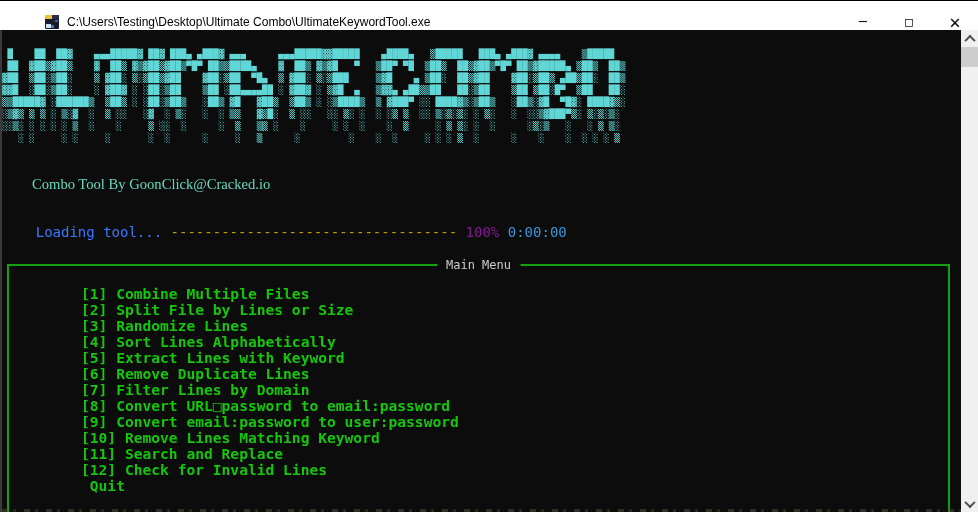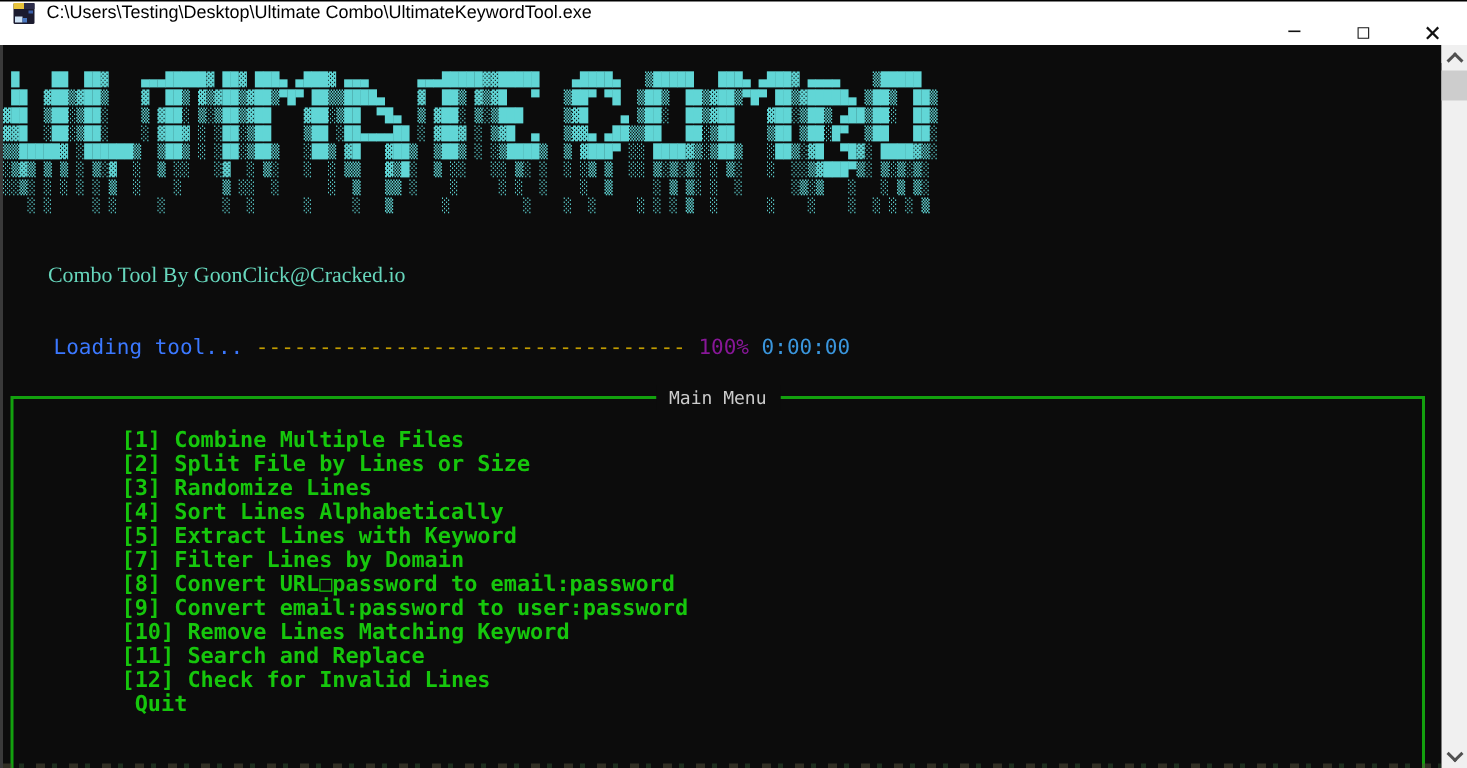--- a/index.html
+++ b/index.html
@@ -1,21 +1,21 @@
 <!DOCTYPE html>
 <html><head>
 <meta charset="utf-8">
 <style>
   html,body{margin:0;padding:0;}
   body{width:978px;height:512px;position:relative;background:#0c0c0c;overflow:hidden;
        font-family:"DejaVu Sans Mono",monospace;}
 
   
-  .titlebar{height:42px;background:#ffffff;display:flex;
-            border-top:1px solid #000;box-sizing:border-box;}
+  .titlebar{height:42px;background:#ffffff;display:flex;align-items:center;
+            border-top:1px solid #000;box-sizing:border-box;padding-left:36px;}
   .app-icon{width:16px;height:16px;margin:0 7px 0 8px;flex:0 0 auto;}
   .title-text{flex:1;font:12px "Liberation Sans",sans-serif;color:#000;
               white-space:nowrap;overflow:hidden;}
   .win-btn{width:46px;height:100%;display:flex;align-items:center;justify-content:center;
            font-family:"DejaVu Sans Mono",monospace;color:#111;cursor:default;}
   .win-btn.min{font-size:13px;}
   .win-btn.max{font-size:13px;}
   .win-btn.close{font-size:19px;font-weight:400;}
 
   
@@ -94,20 +94,21 @@
   </div>
 
   <div class="menu-box">
     <div class="menu-title">Main Menu</div>
     <div class="menu-list">
       <div class="menu-item">[1] Combine Multiple Files</div>
       <div class="menu-item">[2] Split File by Lines or Size</div>
       <div class="menu-item">[3] Randomize Lines</div>
       <div class="menu-item">[4] Sort Lines Alphabetically</div>
       <div class="menu-item">[5] Extract Lines with Keyword</div>
+      <div class="menu-item">[6] Remove Duplicate Lines</div>
       <div class="menu-item">[7] Filter Lines by Domain</div>
       <div class="menu-item">[8] Convert URL□password to email:password</div>
       <div class="menu-item">[9] Convert email:password to user:password</div>
       <div class="menu-item">[10] Remove Lines Matching Keyword</div>
       <div class="menu-item">[11] Search and Replace</div>
       <div class="menu-item">[12] Check for Invalid Lines</div>
       <div class="menu-item"> Quit</div>
     </div>
   </div>
 

